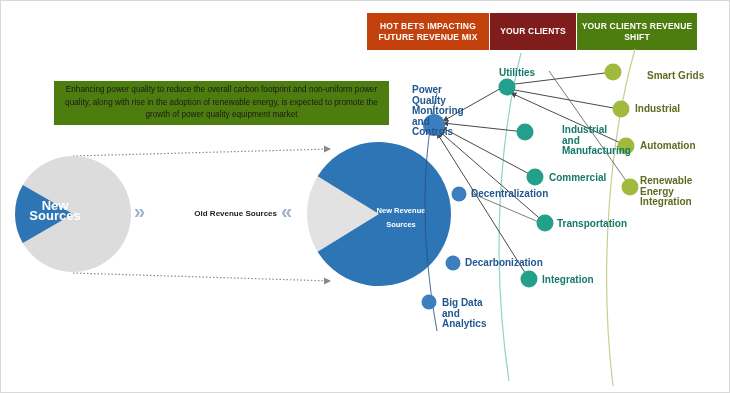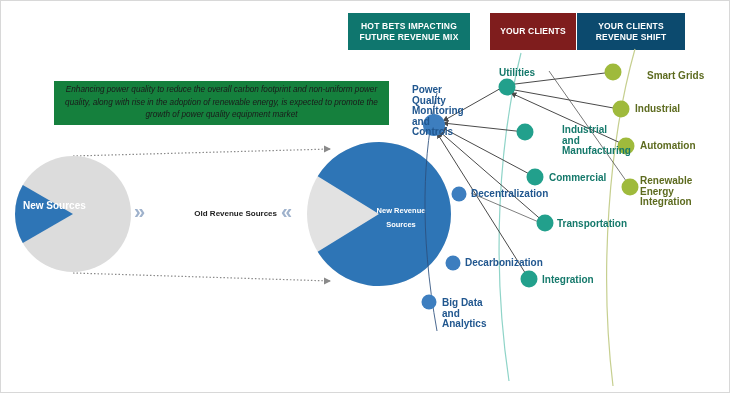--- a/index.html
+++ b/index.html
@@ -3,27 +3,27 @@
 <meta charset="utf-8">
 <style>
   html,body{margin:0;padding:0;background:#ffffff;}
   body{font-family:"Liberation Sans",sans-serif;}
   #page{position:relative;width:730px;height:393px;background:#ffffff;
         border:1px solid #d8d8d8;box-sizing:border-box;overflow:hidden;}
 
   .banner{position:absolute;top:12px;height:37px;display:flex;align-items:center;
           justify-content:center;text-align:center;color:#ffffff;font-size:8.5px;
           font-weight:bold;letter-spacing:.2px;line-height:11px;}
-  #banner-hotbets{left:347px;width:122px;background:#0f766e;}
+  #banner-hotbets{left:366px;width:122px;background:#c2410c;}
   #banner-clients{left:489px;width:86px;background:#7f1d1d;}
-  #banner-shift{left:576px;width:108px;background:#0c4a6e;}
+  #banner-shift{left:576px;width:120px;background:#4d7c0f;}
 
   #desc{position:absolute;left:53px;top:80px;width:335px;text-align:center;
-        font-size:8.2px;line-height:12.5px;color:#1a1a1a;background:#15803d;padding:3px 2px;
-        box-sizing:border-box;font-style:italic;}
+        font-size:8.2px;line-height:12.5px;color:#1a1a1a;background:#4d7c0f;padding:3px 2px;
+        box-sizing:border-box;}
 
   #mid-label{position:absolute;left:176px;top:208px;width:100px;text-align:right;
              font-size:8px;font-weight:bold;color:#222;}
 
   .chev{position:absolute;font-size:20px;color:#9fb2cc;font-weight:bold;line-height:1;}
   #chev-right{left:133px;top:200px;}
   #chev-left{left:280px;top:200px;}
 
   .node-label{position:absolute;font-size:10px;font-weight:bold;line-height:10.5px;}
   .lbl-blue{color:#21578f;}
@@ -58,22 +58,22 @@
 
     <circle cx="72" cy="213" r="58" fill="#dcdcdc"></circle>
 
     <path d="M72,213 L21.8,184 A58,58 0 0,0 21.8,242 Z" fill="#2e75b6"></path>
 
     <circle cx="378" cy="213" r="72" fill="#e2e2e2"></circle>
 
     <path d="M378,213 L316.7,175.2 A72,72 0 1,1 316.7,250.8 Z" fill="#2e75b6"></path>
   </svg>
 
-  <div style="position:absolute;left:22px;top:200px;width:64px;
-              color:#ffffff;font-size:10px;font-weight:bold;line-height:10px;">New Sources</div>
+  <div style="position:absolute;left:22px;top:200px;width:64px;text-align:center;
+              color:#ffffff;font-size:13px;font-weight:bold;line-height:10px;">New Sources</div>
 
   <div style="position:absolute;left:366px;top:203px;width:68px;text-align:center;
               color:#ffffff;font-size:7.5px;font-weight:bold;line-height:14px;">New Revenue Sources</div>
 
   <div class="chev" id="chev-right">»</div>
   <div class="chev" id="chev-left">«</div>
   <div id="mid-label">Old Revenue Sources</div>
 
   <svg width="730" height="393">
     <defs>

